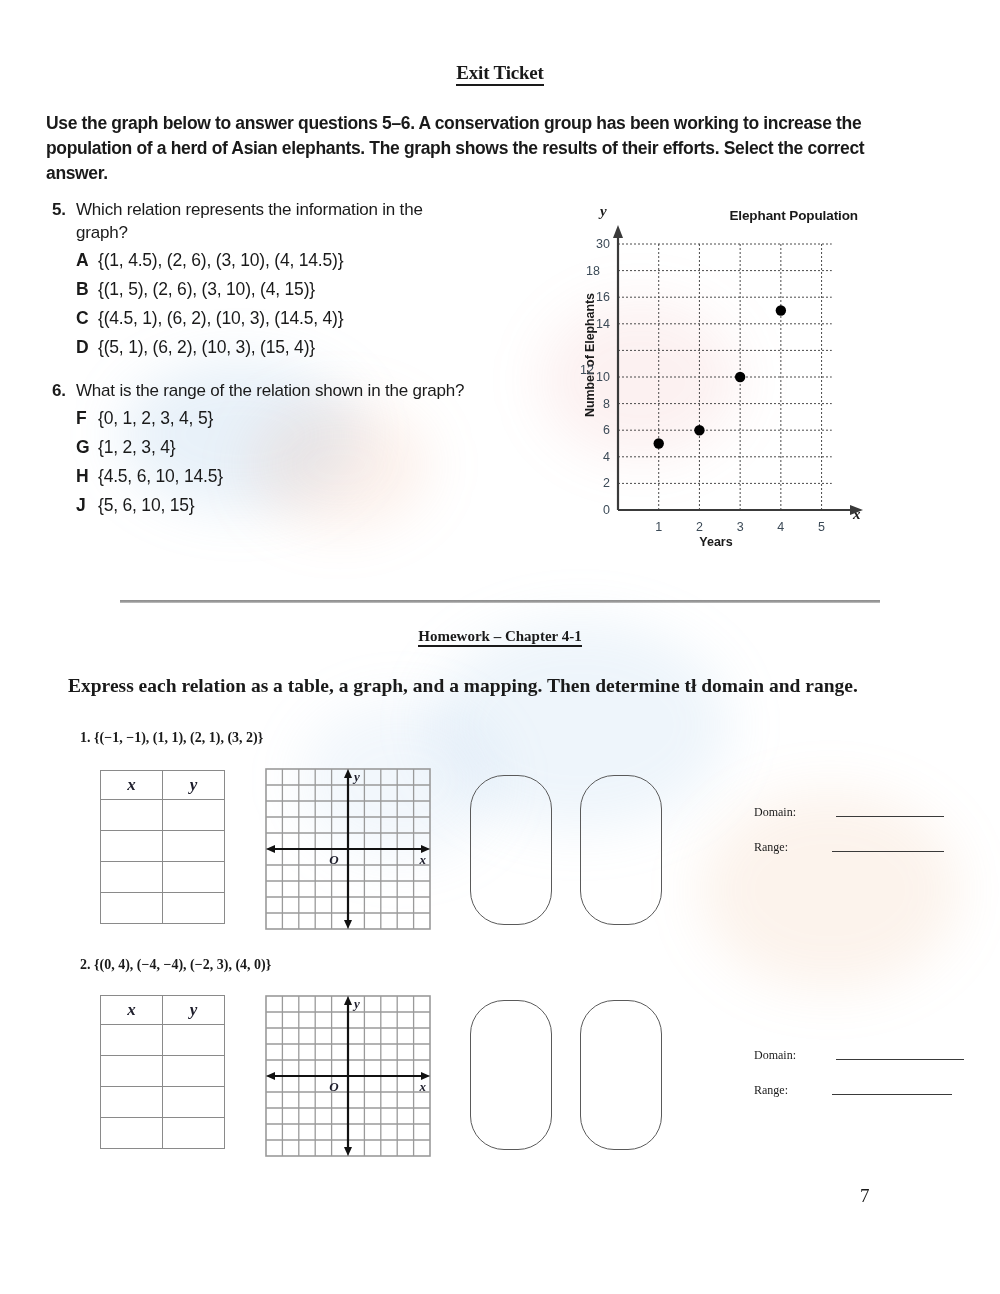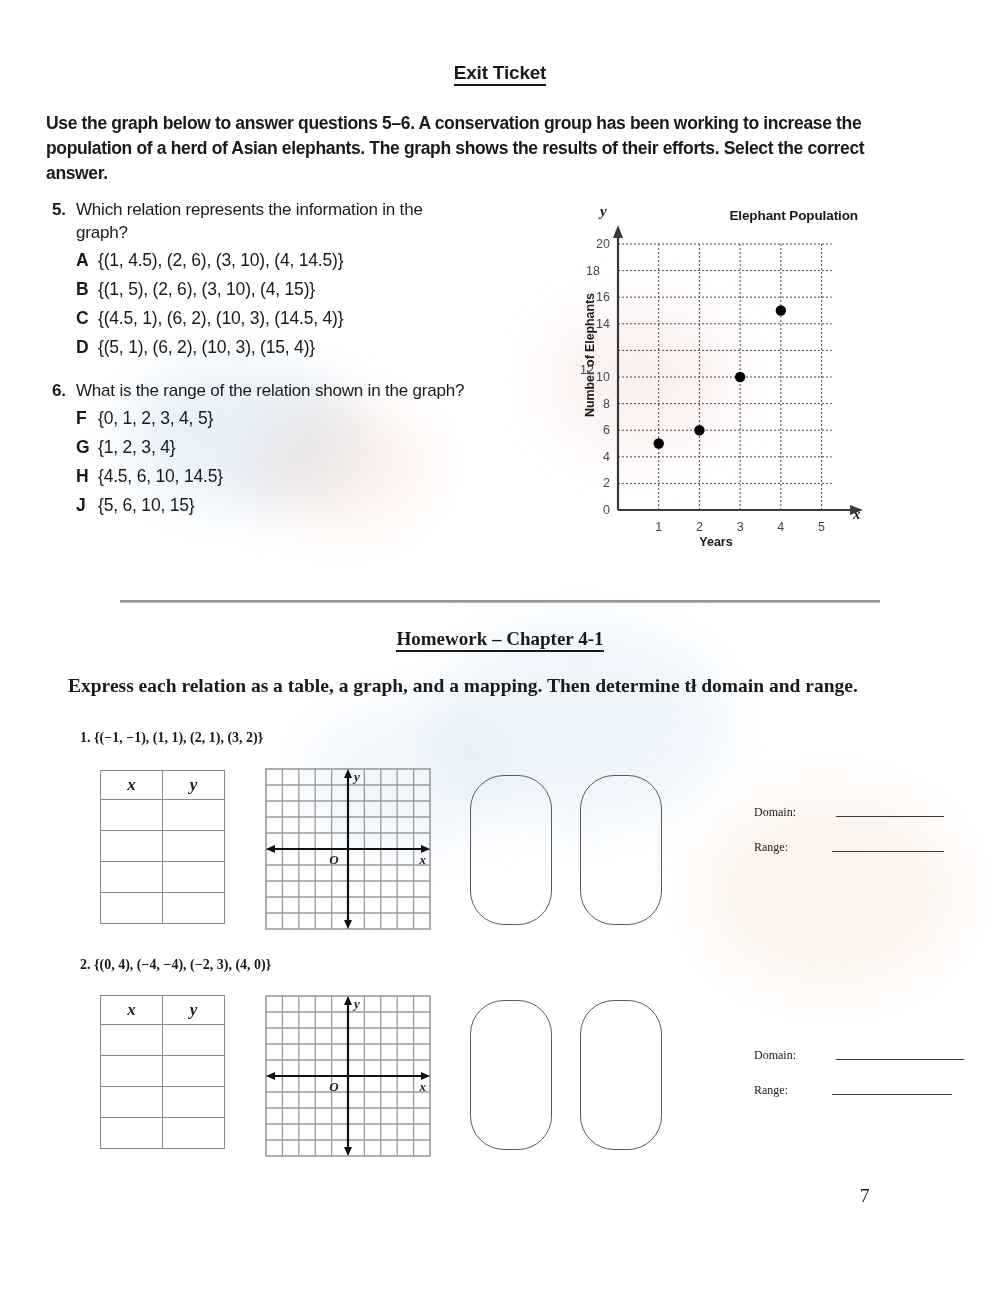--- a/index.html
+++ b/index.html
@@ -32,21 +32,21 @@
   .wm-f { left: 300px; top: 700px; width: 200px; height: 160px; background: rgba(150,190,230,.12); }
 
   .layer { position: relative; z-index: 2; }
 
   
   .exit-title {
     position: absolute;
     left: 0; top: 62px;
     width: 1000px;
     text-align: center;
-    font-family: Liberation Sans, sans-serif;
+    font-family: Liberation Serif, serif;
     font-weight: bold;
     font-size: 19px;
     letter-spacing: -0.2px;
   }
   .exit-title span {
     border-bottom: 2px solid #1a1a1a;
     padding-bottom: 1px;
   }
 
   .intro {
@@ -164,21 +164,21 @@
   }
 
   
   .hw-title {
     position: absolute;
     left: 0; top: 628px;
     width: 1000px;
     text-align: center;
     font-family: "Liberation Serif", serif;
     font-weight: bold;
-    font-size: 19px;
+    font-size: 15px;
   }
   .hw-title span {
     border-bottom: 2px solid #1a1a1a;
     padding-bottom: 1px;
   }
   .hw-instr {
     position: absolute;
     left: 68px; top: 672px;
     width: 790px;
     font-family: "Liberation Serif", serif;
@@ -342,21 +342,21 @@
         <div class="ytick" style="top: 312px; left: 20px; width: 34px;">0</div>
         <div class="ytick" style="top: 285.4px; left: 20px; width: 34px;">2</div>
         <div class="ytick" style="top: 258.8px; left: 20px; width: 34px;">4</div>
         <div class="ytick" style="top: 232.2px; left: 20px; width: 34px;">6</div>
         <div class="ytick" style="top: 205.6px; left: 20px; width: 34px;">8</div>
         <div class="ytick" style="top: 179px; left: 20px; width: 34px;">10</div>
         <div class="ytick" style="top: 152.4px; left: 4px; width: 34px; margin-top: 20px;">12</div>
         <div class="ytick" style="top: 125.8px; left: 20px; width: 34px;">14</div>
         <div class="ytick" style="top: 99.2px; left: 20px; width: 34px;">16</div>
         <div class="ytick" style="top: 72.6px; left: 20px; width: 34px; text-align: center;">18</div>
-        <div class="ytick" style="top: 46px; left: 20px; width: 34px;">20</div>
+        <div class="ytick" style="top: 46px; left: 20px; width: 34px;">30</div>
       </div>
     <div id="chart-xtick-layer">
         <div class="xtick" style="left: 102.714px; top: 322px;">1</div>
         <div class="xtick" style="left: 143.429px; top: 322px;">2</div>
         <div class="xtick" style="left: 184.143px; top: 322px;">3</div>
         <div class="xtick" style="left: 224.857px; top: 322px;">4</div>
         <div class="xtick" style="left: 265.571px; top: 322px;">5</div>
       </div>
     <svg id="chart-svg" width="320" height="360" style="position:absolute;left:0;top:0;">
         <line x1="62" y1="285.4" x2="275.75" y2="285.4" stroke="#4a4a4a" stroke-width="1" stroke-dasharray="2,2"></line>

